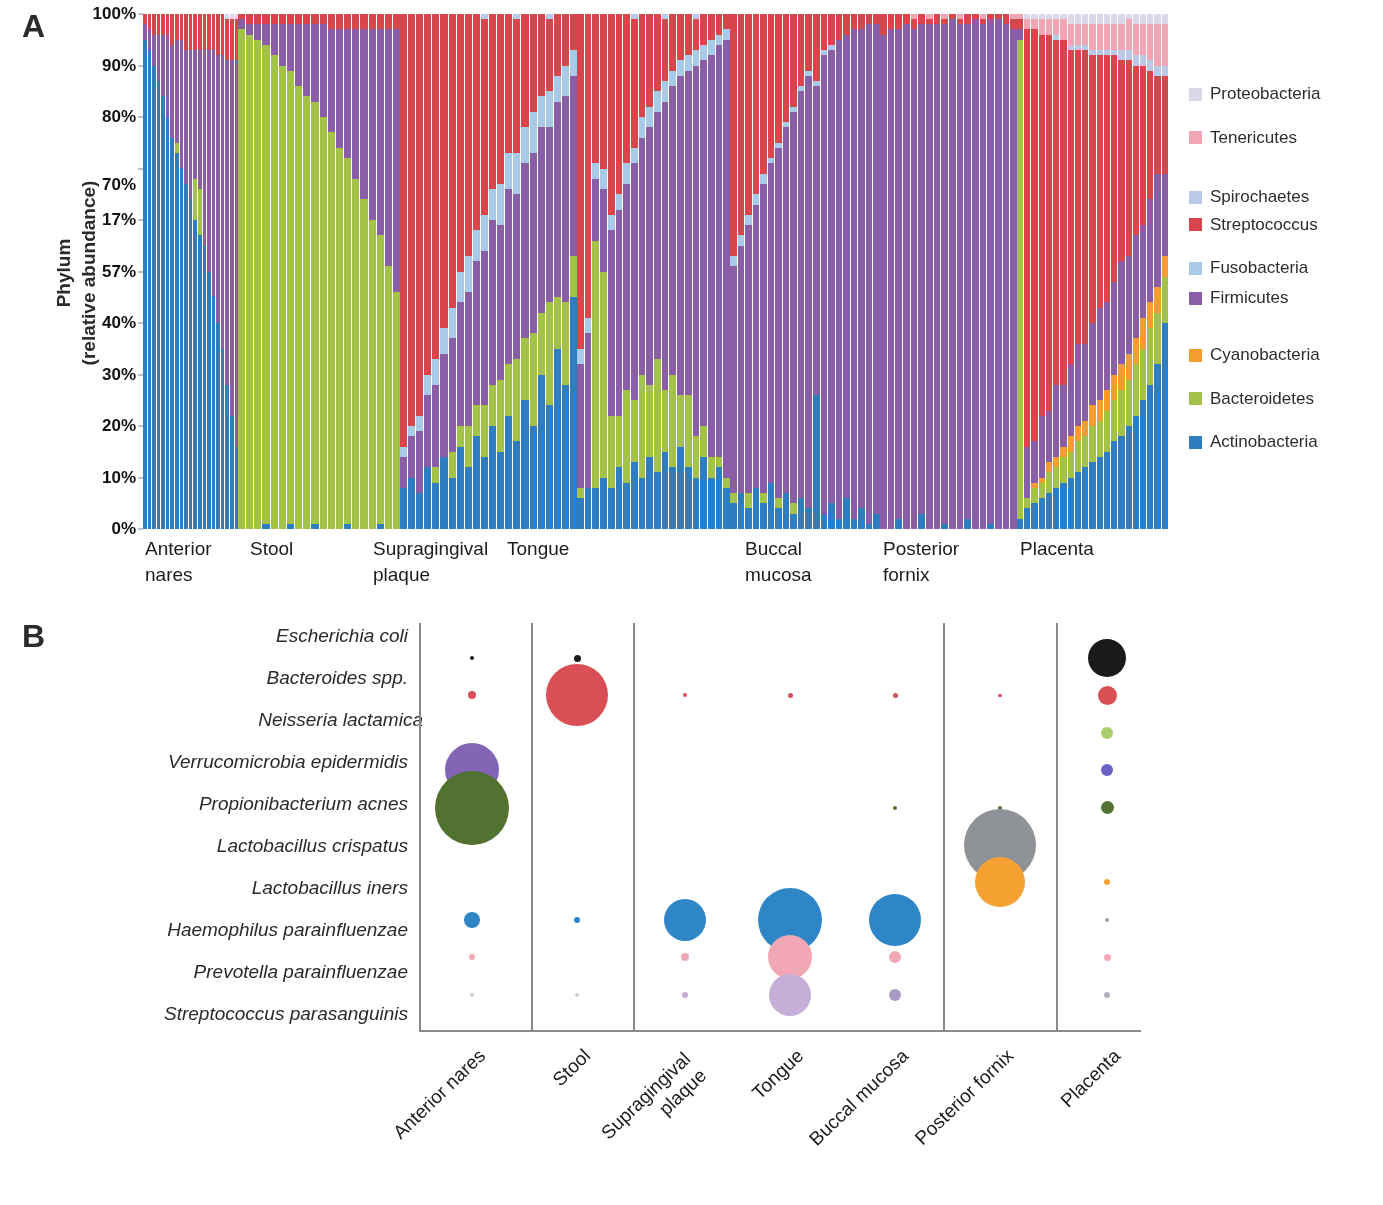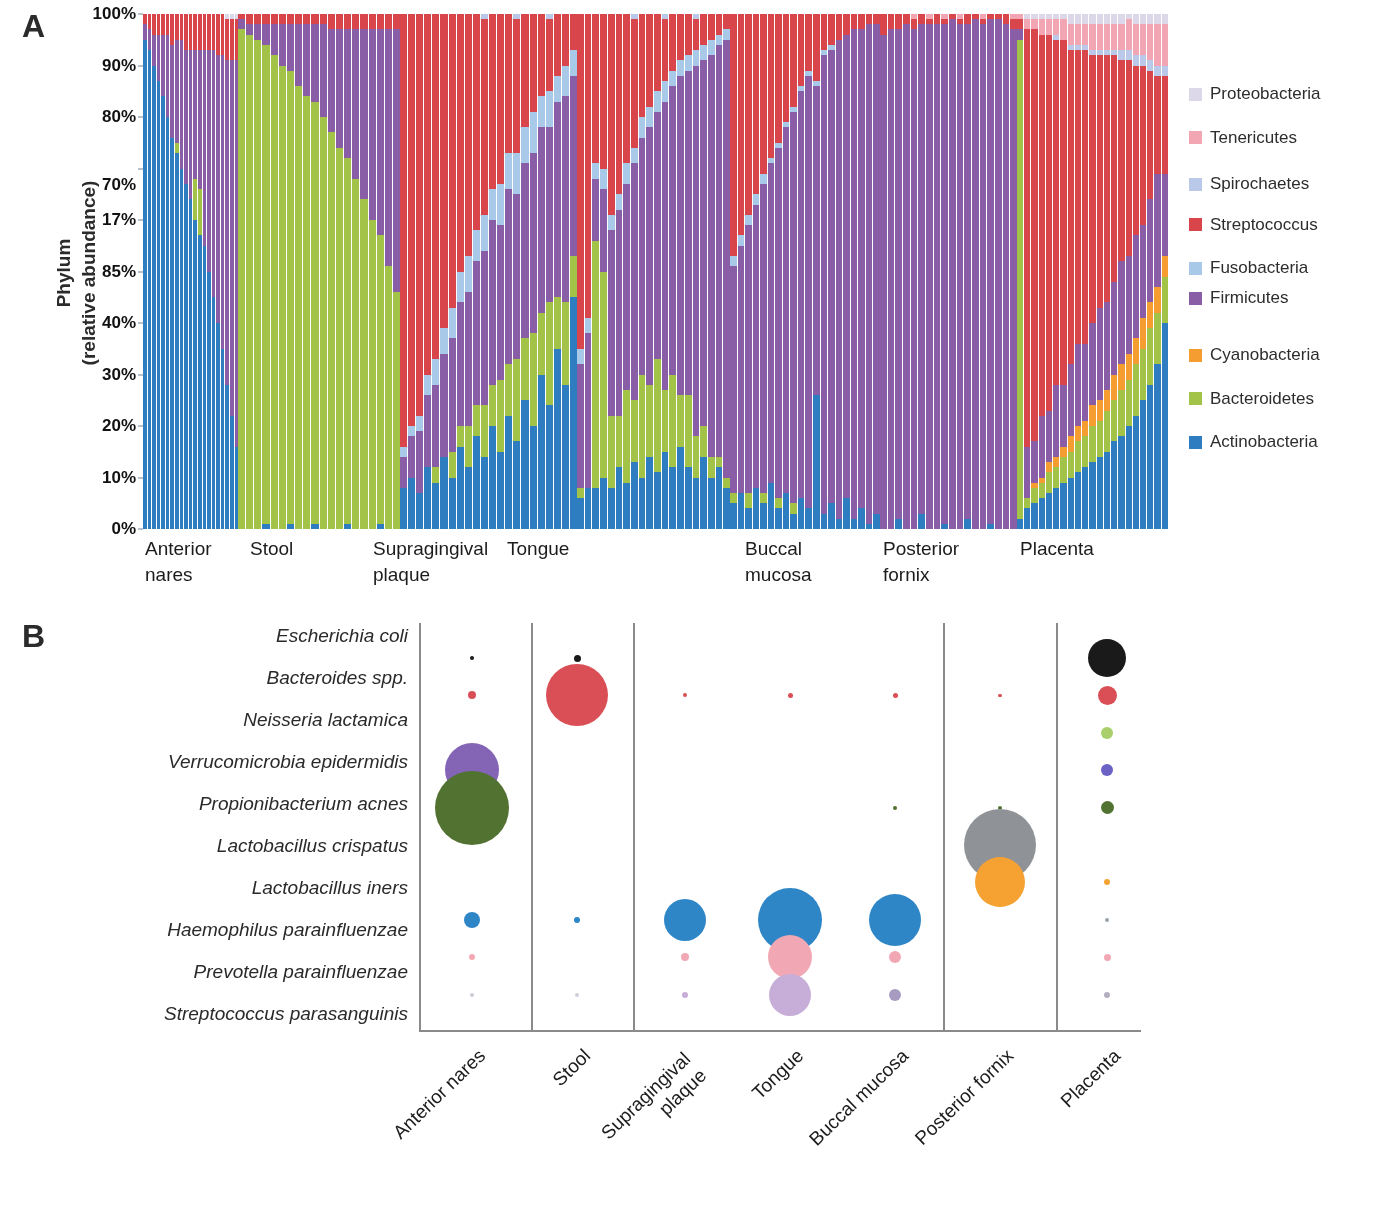--- a/index.html
+++ b/index.html
@@ -47,21 +47,21 @@
       <div class="y-tick" style="top: 4px;">100%</div>
       <div class="y-tickmark" style="left: 138px; top: 13px;"></div>
       <div class="y-tick" style="top: 55.5px;">90%</div>
       <div class="y-tickmark" style="left: 138px; top: 64.5px;"></div>
       <div class="y-tick" style="top: 107px;">80%</div>
       <div class="y-tickmark" style="left: 138px; top: 116px;"></div>
       <div class="y-tick" style="top: 158.5px; margin-top: 16px;">70%</div>
       <div class="y-tickmark" style="left: 138px; top: 167.5px;"></div>
       <div class="y-tick" style="top: 210px;">17%</div>
       <div class="y-tickmark" style="left: 138px; top: 219px;"></div>
-      <div class="y-tick" style="top: 261.5px;">85%</div>
+      <div class="y-tick" style="top: 261.5px;">57%</div>
       <div class="y-tickmark" style="left: 138px; top: 270.5px;"></div>
       <div class="y-tick" style="top: 313px;">40%</div>
       <div class="y-tickmark" style="left: 138px; top: 322px;"></div>
       <div class="y-tick" style="top: 364.5px;">30%</div>
       <div class="y-tickmark" style="left: 138px; top: 373.5px;"></div>
       <div class="y-tick" style="top: 416px;">20%</div>
       <div class="y-tickmark" style="left: 138px; top: 425px;"></div>
       <div class="y-tick" style="top: 467.5px;">10%</div>
       <div class="y-tickmark" style="left: 138px; top: 476.5px;"></div>
       <div class="y-tick" style="top: 519px;">0%</div>
@@ -1025,21 +1025,21 @@
     </div>
   <div id="pa-legend" class="legend">
       <div class="legend-item" style="top: 0px;">
         <div class="legend-swatch" style="background: rgb(221, 216, 233);"></div>
         <div class="legend-text">Proteobacteria</div>
       </div>
       <div class="legend-item" style="top: 43.5px;">
         <div class="legend-swatch" style="background: rgb(242, 166, 179);"></div>
         <div class="legend-text">Tenericutes</div>
       </div>
-      <div class="legend-item" style="top: 90px; align-items: center;">
+      <div class="legend-item" style="top: 103px; align-items: center;">
         <div class="legend-swatch" style="background: rgb(186, 201, 234);"></div>
         <div class="legend-text">Spirochaetes</div>
       </div>
       <div class="legend-item" style="top: 130.5px;">
         <div class="legend-swatch" style="background: rgb(216, 70, 75);"></div>
         <div class="legend-text">Streptococcus</div>
       </div>
       <div class="legend-item" style="top: 174px;">
         <div class="legend-swatch" style="background: rgb(169, 201, 233);"></div>
         <div class="legend-text">Fusobacteria</div>
@@ -1060,21 +1060,21 @@
         <div class="legend-swatch" style="background: rgb(46, 125, 192);"></div>
         <div class="legend-text">Actinobacteria</div>
       </div>
     </div>
 
   <div id="label-b" class="panel-letter">B</div>
 
   <div id="pb-species">
       <div class="species-label" style="top: 624px;">Escherichia coli</div>
       <div class="species-label" style="top: 666px;">Bacteroides spp.</div>
-      <div class="species-label" style="top: 708px;">Neisseria lactamica</div>
+      <div class="species-label" style="top: 708px; padding-left: 15px;">Neisseria lactamica</div>
       <div class="species-label" style="top: 750px;">Verrucomicrobia epidermidis</div>
       <div class="species-label" style="top: 792px;">Propionibacterium acnes</div>
       <div class="species-label" style="top: 834px;">Lactobacillus crispatus</div>
       <div class="species-label" style="top: 876px;">Lactobacillus iners</div>
       <div class="species-label" style="top: 918px;">Haemophilus parainfluenzae</div>
       <div class="species-label" style="top: 960px;">Prevotella parainfluenzae</div>
       <div class="species-label" style="top: 1002px;">Streptococcus parasanguinis</div>
     </div>
   <div id="pb-frame">
       <div class="pb-line" style="left: 419px; top: 623px; width: 2px; height: 408px;"></div>

